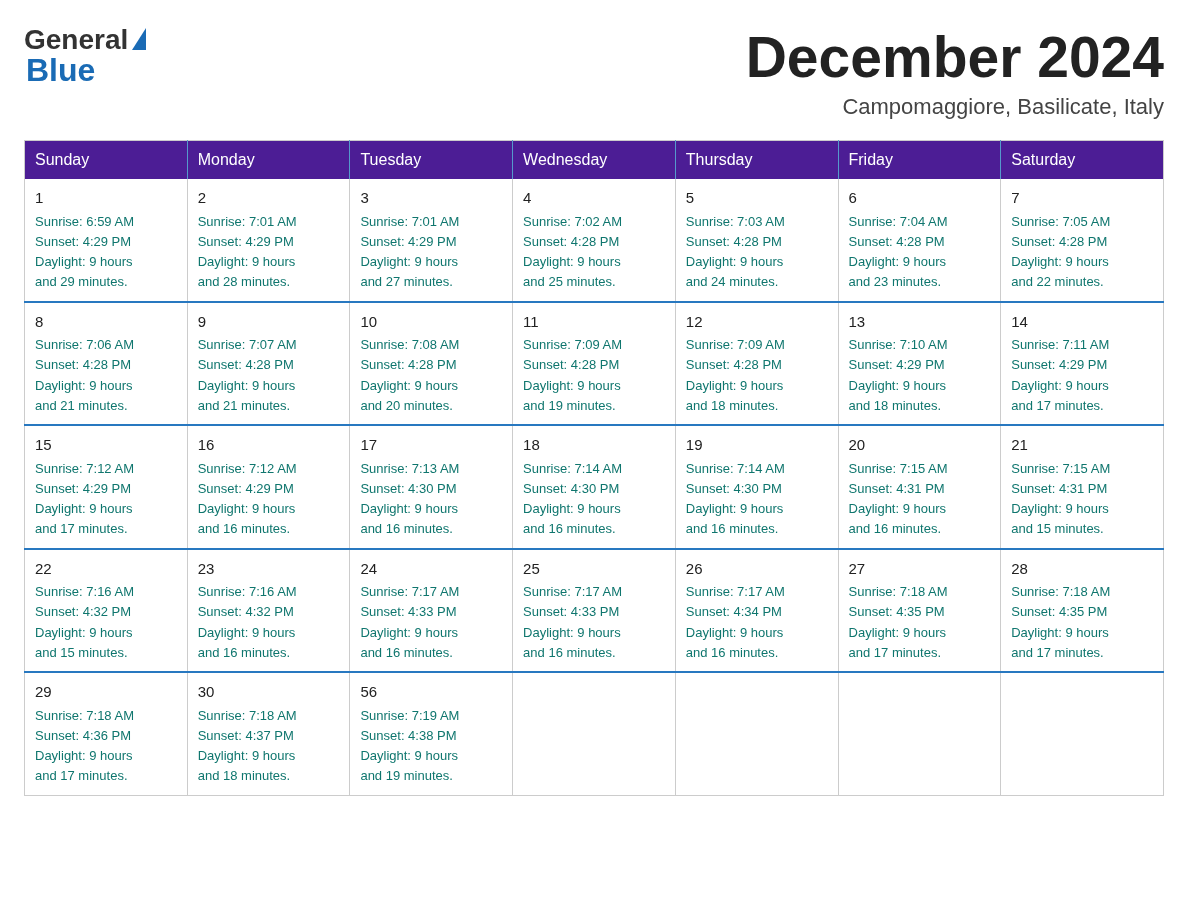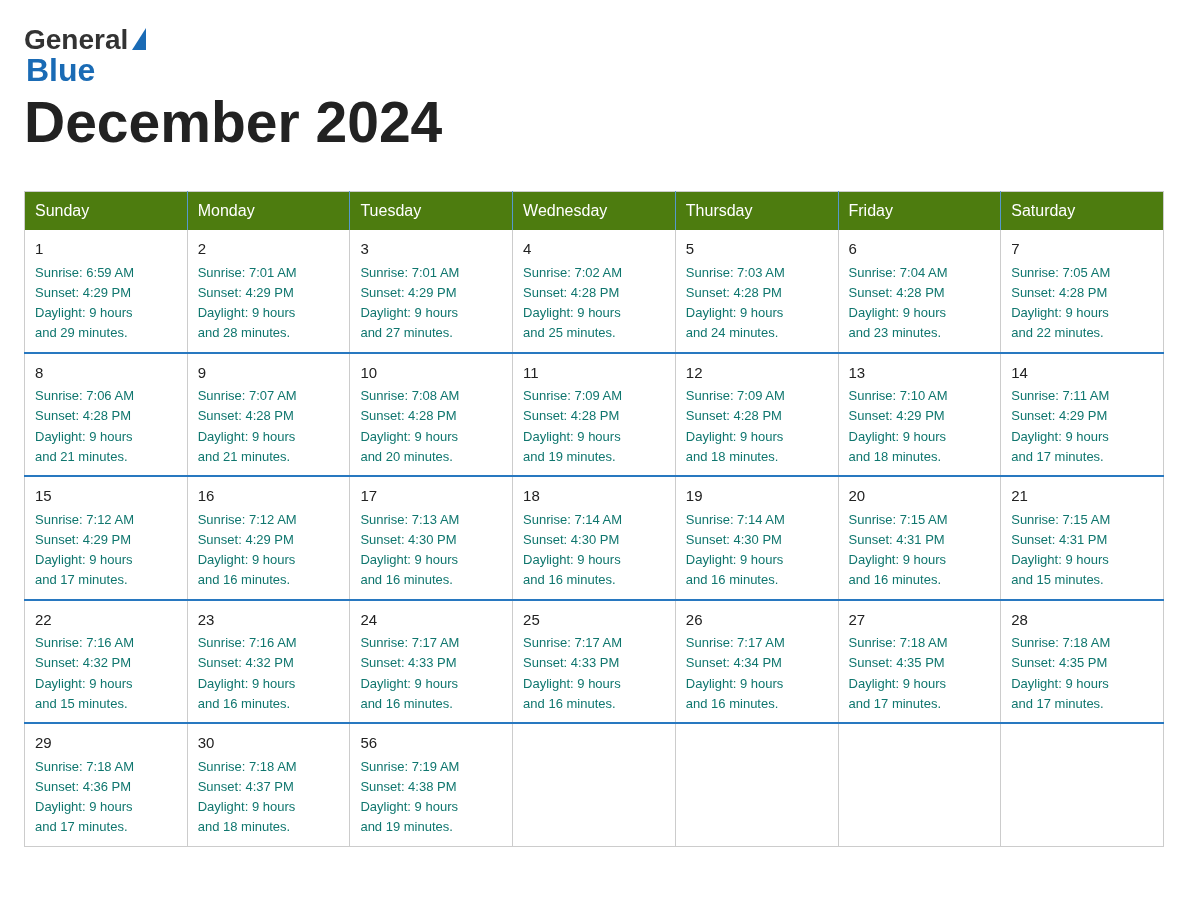--- a/index.html
+++ b/index.html
@@ -7,22 +7,21 @@
       font-family: Arial, sans-serif;
       background: #fff;
       padding: 24px;
       width: 1188px;
       min-height: 918px;
     }
     .header-area {
       display: flex;
       justify-content: space-between;
       align-items: flex-start;
-      margin-bottom: 36px;
-      flex-direction: column;
+      margin-bottom: 20px;
     }
     .logo {
       display: flex;
       flex-direction: column;
       align-items: flex-start;
     }
     .logo-top {
       display: flex;
       align-items: center;
     }
@@ -59,21 +58,21 @@
       font-size: 22px;
       color: #444;
       margin-top: 4px;
     }
     .calendar-table {
       width: 100%;
       border-collapse: collapse;
       border: 1px solid #ccc;
     }
     .calendar-table th {
-      background-color: #4d7c0f;
+      background-color: #4c1d95;
       color: #fff;
       font-size: 16px;
       font-weight: normal;
       padding: 10px 10px;
       text-align: left;
       border-right: 1px solid #5599cc;
     }
     .calendar-table th:last-child {
       border-right: none;
     }
@@ -115,20 +114,21 @@
 <div class="header-area">
   <div class="logo">
     <div class="logo-top">
       <span class="logo-general">General</span>
       <div class="logo-triangle"></div>
     </div>
     <span class="logo-subtitle">Blue</span>
   </div>
   <div class="title-area">
     <div class="month-title">December 2024</div>
+    <div class="location-title">Campomaggiore, Basilicate, Italy</div>
   </div>
 </div>
 
 <table class="calendar-table">
   <thead>
     <tr>
     <th>Sunday</th>
         <th>Monday</th>
         <th>Tuesday</th>
         <th>Wednesday</th>

